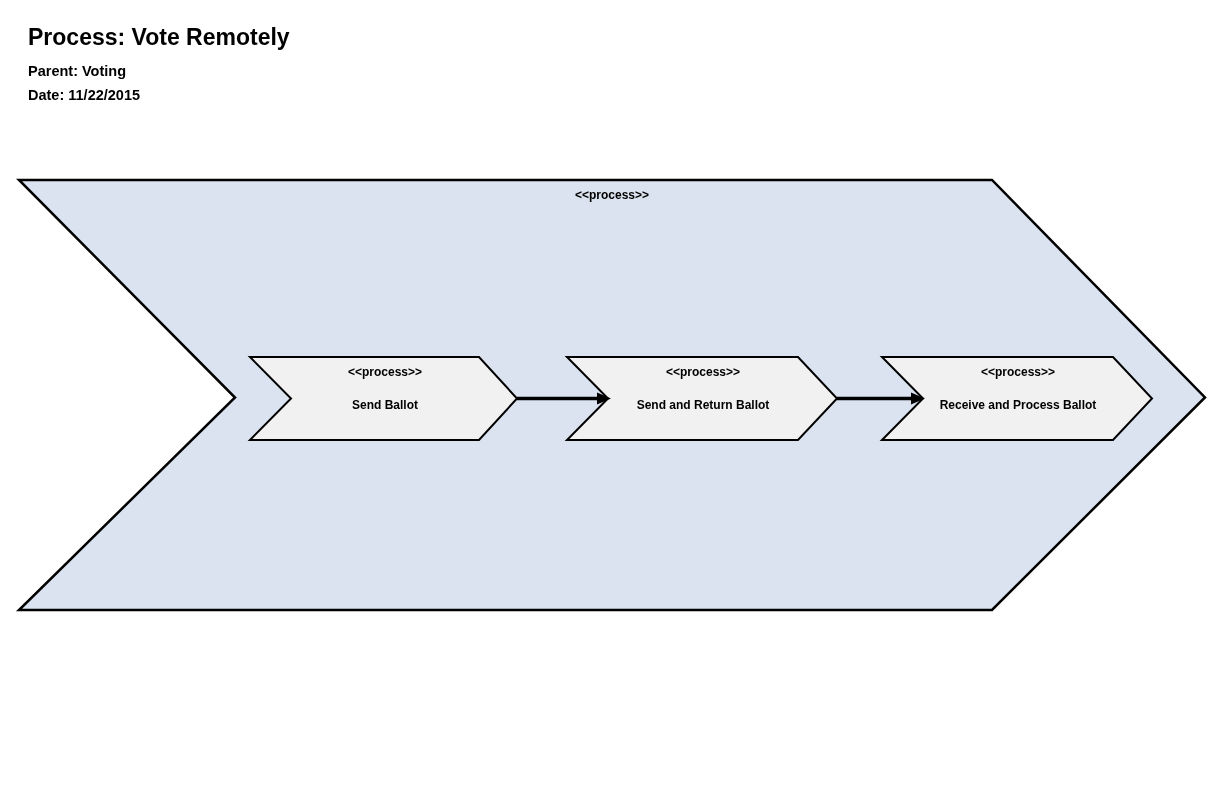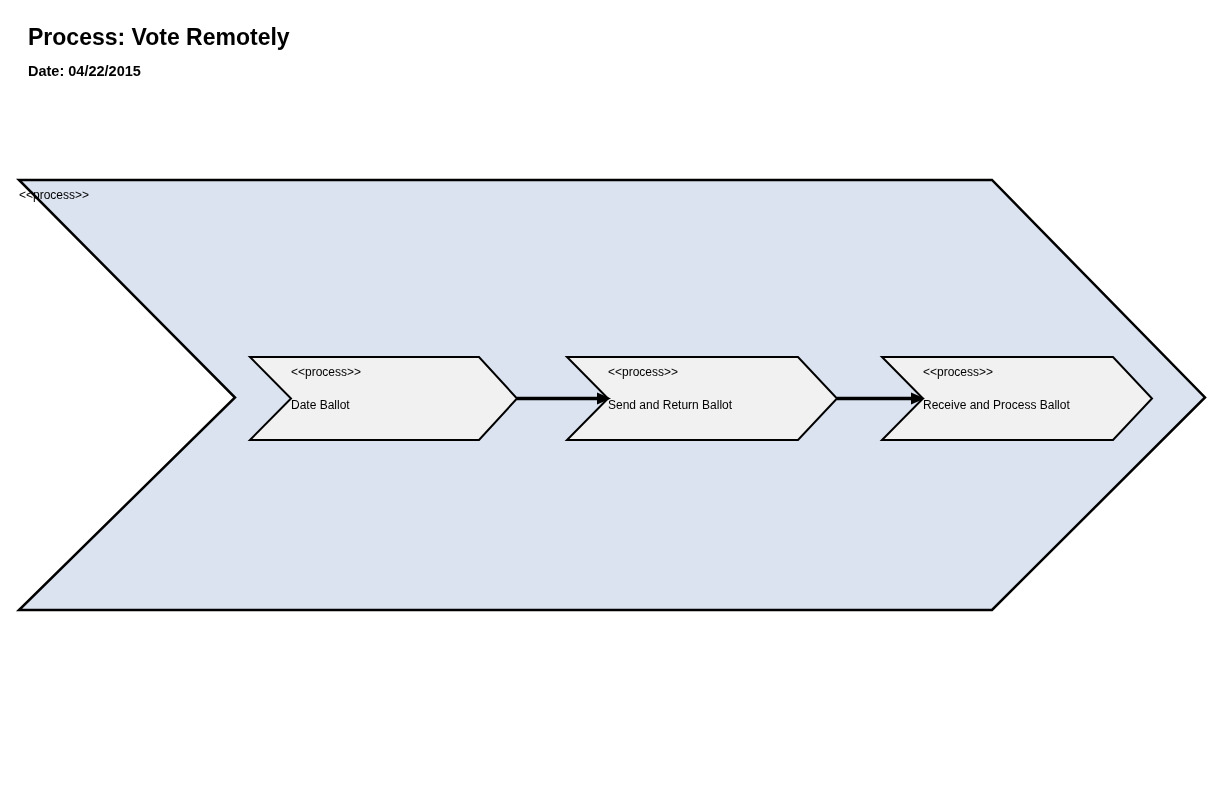--- a/index.html
+++ b/index.html
@@ -20,21 +20,22 @@
     margin: 0 0 9px 0;
   }
   .meta {
     font-size: 14.5px;
     font-weight: bold;
     line-height: 24px;
   }
   svg.canvas { position: absolute; left: 0; top: 0; }
   .label {
     position: absolute;
-    font-weight: normal;
+    text-align: center;
+    font-weight: bold;
     color: #000000;
     pointer-events: none;
   }
   .container-label {
     left: 19px;
     top: 186px;
     width: 1186px;
     font-size: 12px;
     line-height: 18px;
   }
@@ -47,21 +48,22 @@
   .step-label .name  { position: absolute; top: 39px; left: 0; width: 100%; line-height: 19px; }
   .step-label .name span { display: inline-block; max-width: 165px; }
 </style>
 </head>
 <body>
 
 <div class="page">
 
   <div class="header">
     <div class="title">Process: Vote Remotely</div>
-    <div class="meta">Date: 04/22/2015</div>
+    <div class="meta">Parent: Voting</div>
+    <div class="meta">Date: 11/22/2015</div>
   </div>
 
   <svg class="canvas" width="1224" height="792" viewBox="0 0 1224 792">
 
     <polygon points="19,180 992,180 1205,397.5 992,610 19,610 235,397.5" stroke-width="2.5" stroke-linejoin="miter" fill="#dbe3f0" stroke="#000000"></polygon>
 
     <polygon points="250,357 479,357 517,398.5 479,440 250,440 291,398.5" stroke-width="2" stroke-linejoin="miter" fill="#f1f1f1" stroke="#000000"></polygon>
 
     <polygon points="567,357 798,357 837,398.5 798,440 567,440 608,398.5" stroke-width="2" stroke-linejoin="miter" fill="#f1f1f1" stroke="#000000"></polygon>
 
@@ -78,21 +80,21 @@
     </g>
   </svg>
 
   <div class="label container-label">
     <div>&lt;&lt;process&gt;&gt;</div>
   </div>
 
   <div class="label step-label" style="left:291px; width:188px;">
     <div class="stereo">&lt;&lt;process&gt;&gt;</div>
     <div class="name">
-      <span>Date Ballot</span>
+      <span>Send Ballot</span>
     </div>
   </div>
 
   <div class="label step-label" style="left:608px; width:190px;">
     <div class="stereo">&lt;&lt;process&gt;&gt;</div>
     <div class="name">
       <span>Send and Return Ballot</span>
     </div>
   </div>
 

